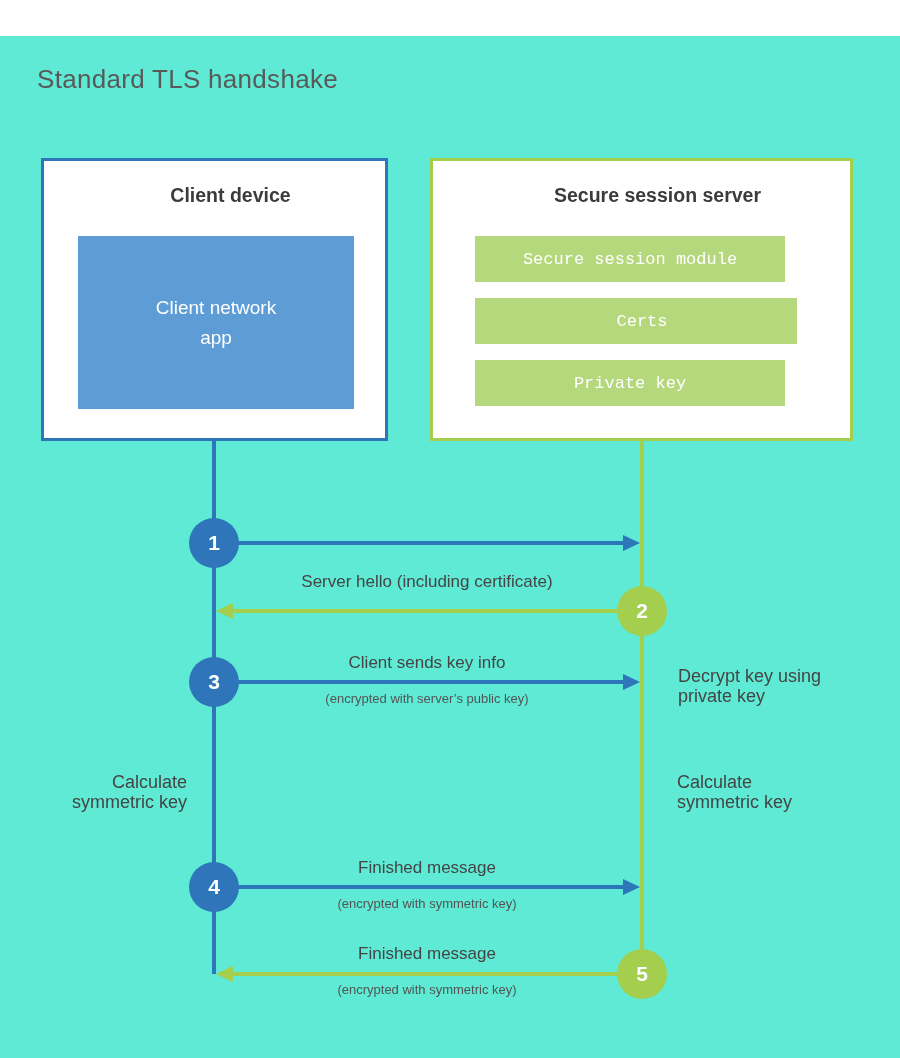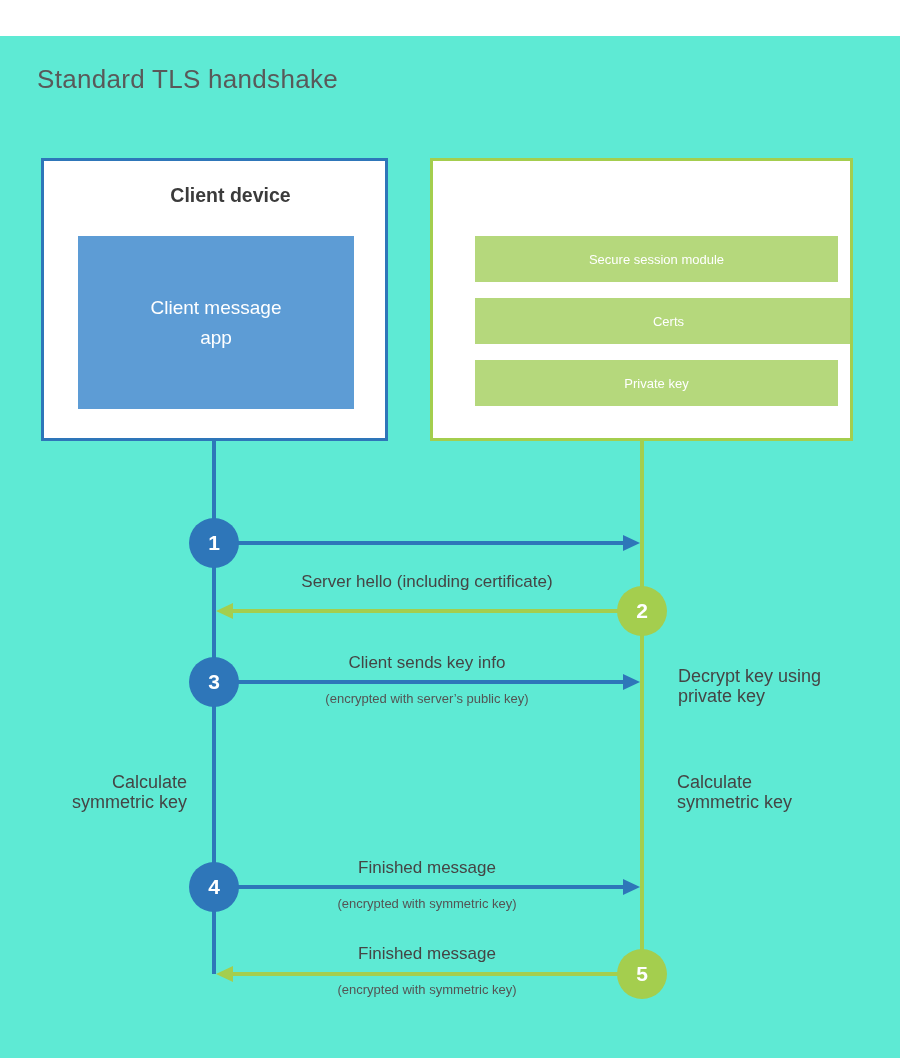--- a/index.html
+++ b/index.html
@@ -23,23 +23,23 @@
   .entity-title{top:148px;text-align:center;font-size:19.5px;font-weight:700;color:#3B3B3B;padding-left:16px;}
   .client-title{left:41px;width:347px;}
   .server-title{left:430px;width:423px;}
 
   .client-app{
     left:78px;top:200px;width:276px;height:173px;background:#5D9CD5;
     display:flex;align-items:center;justify-content:center;text-align:center;
     color:#ffffff;font-size:19px;line-height:1.55;
   }
   .server-bar{
-    left:475px;width:363px;height:46px;background:#B5D87C;
+    left:475px;width:310px;height:46px;background:#B5D87C;
     display:flex;align-items:center;justify-content:center;
-    color:#ffffff;font-size:13px;
+    color:#ffffff;font-size:17px;font-family:Liberation Mono, monospace;
   }
   .bar-1{top:200px;} .bar-2{top:262px;padding-left:12px;} .bar-3{top:324px;}
 
   
   .lifeline{width:4px;}
   .lifeline-blue{left:212px;top:405px;height:533px;background:#2E76B9;}
   .lifeline-green{left:640px;top:405px;height:535px;background:#A4CE4E;}
 
   
   .hline{height:4px;}
@@ -64,24 +64,25 @@
 </style>
 </head>
 <body>
 
 <div id="canvas">
 
   <div class="abs diagram-title">Standard TLS handshake</div>
 
   <div class="abs entity-box client-box"></div>
   <div class="abs entity-title client-title">Client device</div>
-  <div class="abs client-app pre">Client message
+  <div class="abs client-app pre">Client network
 app</div>
 
   <div class="abs entity-box server-box"></div>
+  <div class="abs entity-title server-title">Secure session server</div>
   <div class="abs server-bar bar-1">Secure session module</div>
   <div class="abs server-bar bar-2">Certs</div>
   <div class="abs server-bar bar-3">Private key</div>
 
   <div class="abs lifeline lifeline-blue"></div>
   <div class="abs lifeline lifeline-green"></div>
 
   <div class="abs hline hl-blue" style="left:216px;top:505px;width:407px;"></div>
   <div class="abs head head-right" style="left:623px;top:499px;"></div>
   <div class="abs step-circle circ-blue" style="left:189px;top:482px;">1</div>

